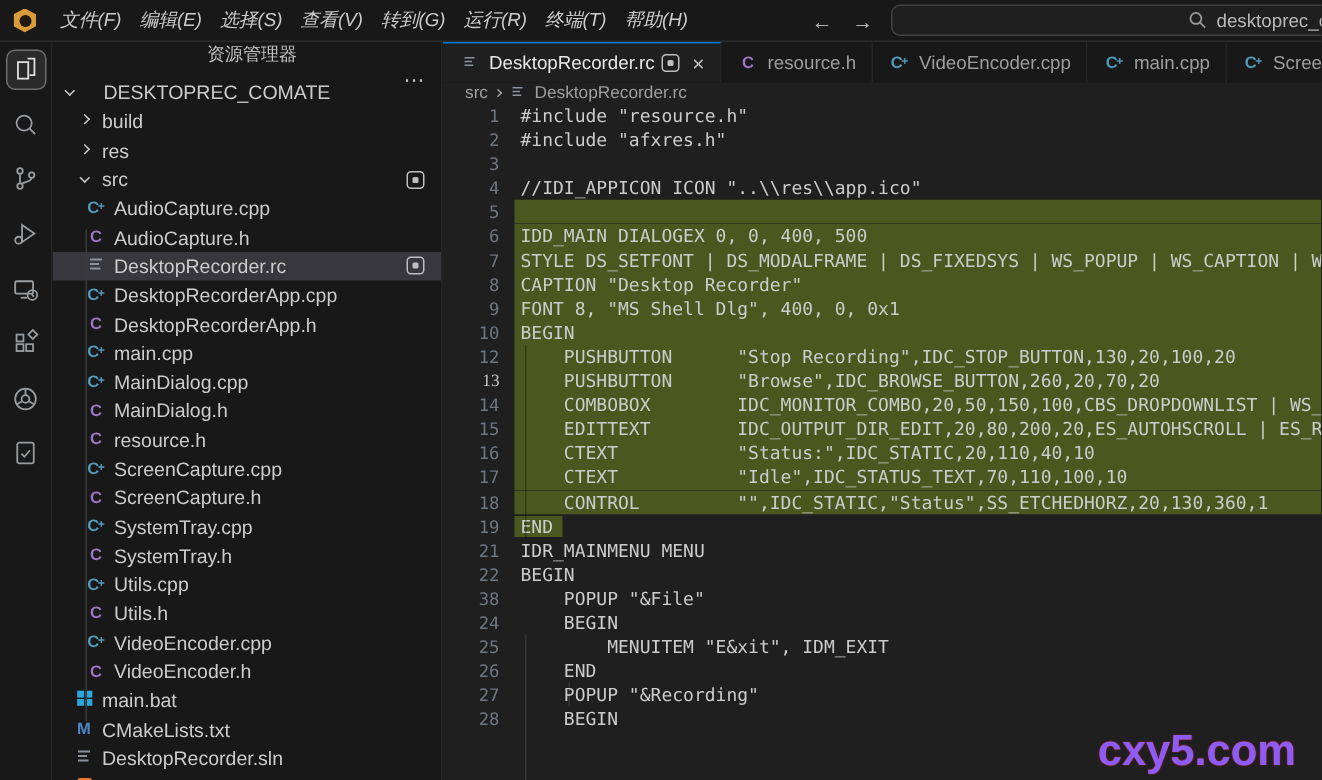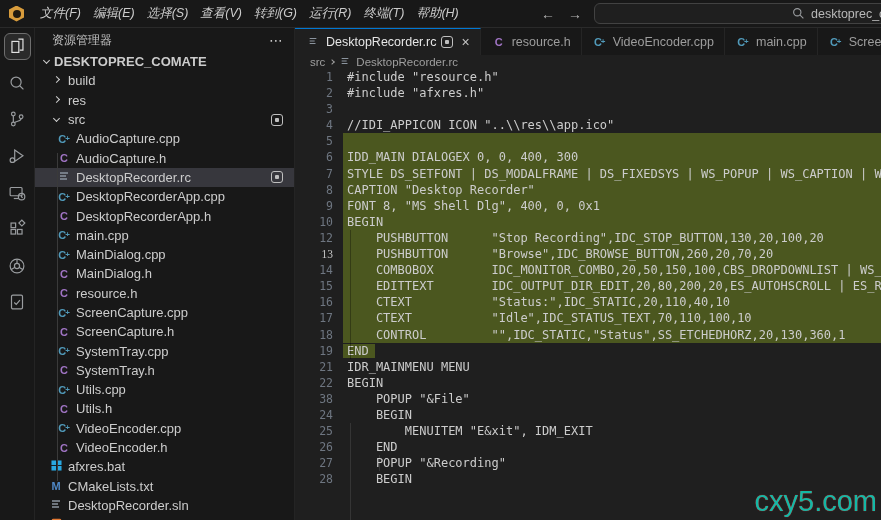--- a/index.html
+++ b/index.html
@@ -25,26 +25,26 @@
   
   .activitybar { width:35px; background:#181818; border-right:1px solid #242424; display:flex; flex-direction:column; align-items:center; flex:none; }
   .act-item { width:35px; height:36.6px; display:flex; align-items:center; justify-content:center; cursor:pointer; }
   .act-item svg { stroke:#9a9da0; fill:none; stroke-width:1.3; }
   .act-item.active svg { stroke:#e2e2e2; }
   .act-box { display:flex; align-items:center; justify-content:center; width:27px; height:27px; }
   .act-item.active .act-box { border:1px solid #6e6e6e; border-radius:6px; background:#2a2a2a; }
 
   
   .sidebar { width:260px; background:#181818; border-right:1px solid #242424; flex:none; position:relative; overflow:hidden; }
-  .sb-header { height:24px; display:flex; align-items:center; padding:0 10px 0 17px; font-size:12px; color:#c0c0c0; }
+  .sb-header { height:24px; display:flex; align-items:center; padding:0 10px 0 17px; font-size:12px; color:#c0c0c0;flex-direction:column; }
   .sb-more { margin-left:auto; color:#c5c5c5; font-size:14px; letter-spacing:1px; cursor:pointer; }
   .tree { position:relative; }
   .trow { height:19.3px; display:flex; align-items:center; font-size:13px; color:#cccccc; cursor:pointer; white-space:nowrap; overflow:hidden; }
   .trow.selected { background:#37373d; }
-  .trow.rootrow { font-weight:bold; padding-left:3px; }
+  .trow.rootrow { font-weight:normal; padding-left:3px;gap:15px; }
   .trow.folder { padding-left:13px;text-align:center; }
   .trow.file2 { padding-left:21px; }
   .trow.file1 { padding-left:13px; }
   .chevwrap { width:16px; flex:none; display:flex; justify-content:center; }
   .chev { width:5px; height:5px; border-right:1.2px solid #cfcfcf; border-bottom:1.2px solid #cfcfcf; transform:rotate(45deg); margin-top:-2px; }
   .chev.right { transform:rotate(-45deg); }
   .fi { width:16px; flex:none; font-weight:bold; font-size:11px; text-align:center; font-family:"Liberation Sans",sans-serif; }
   .fi .plus { font-size:8px; vertical-align:2px; margin-left:-1px; }
   .fi-cpp { color:#519aba; } .fi-h { color:#a074c4; } .fi-cmake { color:#4f87c5; } .fi-vcx { color:#e37933; }
   .trow .label { margin-left:4px; }
@@ -67,21 +67,21 @@
   .code-area { position:relative; flex:1; overflow:hidden; font-family:"DejaVu Sans Mono","Liberation Mono",monospace; font-size:12px; }
   .code-line { height:16.1px; line-height:16.1px; display:flex; white-space:pre; overflow:hidden; }
   .ln { width:48px; text-align:right; padding-right:10px; color:#6e7681; flex:none; font-size:11.5px; }
   .cur .ln { color:#c6c6c6;font-family:Liberation Serif, serif; }
   .ct { padding-left:4px; flex:1; min-width:0; color:#cccccc; }
   .hl .ct { background:#4b571f; }
   .seg { background:#4b571f; margin-left:-4px; padding:0 6px 0 4px; }
   .cguide { position:absolute; width:1px; }
 
   
-  .watermark { position:absolute; right:4px; bottom:2px; font-size:29px; font-weight:normal; color:#14b8a6;
+  .watermark { position:absolute; right:17px; bottom:2px; font-size:29px; font-weight:bold; color:#8b5cf6;
                text-shadow:0 0 1px #ff2222; z-index:50; font-family:"Liberation Sans",sans-serif; }
 </style>
 </head>
 <body>
 
 <div class="titlebar">
   <div class="logo"></div>
   <div class="menubar" id="menubar">
       <div class="menu-item">文件(F)</div>
       <div class="menu-item">编辑(E)</div>
@@ -286,21 +286,21 @@
         </div>
         <div class="trow file1">
           <span class="fi"><svg width="11" height="11" viewBox="0 0 12 12">
               <g fill="#29a8e0">
                 <rect x="0.5" y="0.5" width="5" height="5"></rect>
                 <rect x="6.5" y="0.5" width="5" height="5"></rect>
                 <rect x="0.5" y="6.5" width="5" height="5"></rect>
                 <rect x="6.5" y="6.5" width="5" height="5"></rect>
               </g>
             </svg></span>
-          <span class="label">afxres.bat</span>
+          <span class="label">main.bat</span>
         </div>
         <div class="trow file1">
           <span class="fi fi-cmake">M</span>
           <span class="label">CMakeLists.txt</span>
         </div>
         <div class="trow file1">
           <span class="fi"><svg width="12" height="12" viewBox="0 0 12 12">
               <path d="M2 3h8M2 6h6M2 9h7" stroke="#8b949e" stroke-width="1.3" fill="none"></path>
             </svg></span>
           <span class="label">DesktopRecorder.sln</span>
@@ -349,21 +349,21 @@
               <path d="M2 3h8M2 6h6M2 9h7" stroke="#8b949e" stroke-width="1.3" fill="none"></path>
             </svg></span></span>
       <span>DesktopRecorder.rc</span>
     </div>
     <div class="code-area" id="codearea">
         <div class="code-line"><span class="ln">1</span><span class="ct">#include "resource.h"</span></div>
         <div class="code-line"><span class="ln">2</span><span class="ct">#include "afxres.h"</span></div>
         <div class="code-line"><span class="ln">3</span><span class="ct"></span></div>
         <div class="code-line"><span class="ln">4</span><span class="ct">//IDI_APPICON ICON "..\\res\\app.ico"</span></div>
         <div class="code-line hl"><span class="ln">5</span><span class="ct"></span></div>
-        <div class="code-line hl"><span class="ln">6</span><span class="ct">IDD_MAIN DIALOGEX 0, 0, 400, 300</span></div>
+        <div class="code-line hl"><span class="ln">6</span><span class="ct">IDD_MAIN DIALOGEX 0, 0, 400, 500</span></div>
         <div class="code-line hl"><span class="ln">7</span><span class="ct">STYLE DS_SETFONT | DS_MODALFRAME | DS_FIXEDSYS | WS_POPUP | WS_CAPTION | WS_SYSMENU</span></div>
         <div class="code-line hl"><span class="ln">8</span><span class="ct">CAPTION "Desktop Recorder"</span></div>
         <div class="code-line hl"><span class="ln">9</span><span class="ct">FONT 8, "MS Shell Dlg", 400, 0, 0x1</span></div>
         <div class="code-line hl"><span class="ln">10</span><span class="ct">BEGIN</span></div>
         <div class="code-line hl"><span class="ln">12</span><span class="ct">    PUSHBUTTON      "Stop Recording",IDC_STOP_BUTTON,130,20,100,20</span></div>
         <div class="code-line hl cur"><span class="ln">13</span><span class="ct">    PUSHBUTTON      "Browse",IDC_BROWSE_BUTTON,260,20,70,20</span></div>
         <div class="code-line hl"><span class="ln">14</span><span class="ct">    COMBOBOX        IDC_MONITOR_COMBO,20,50,150,100,CBS_DROPDOWNLIST | WS_VSCROLL</span></div>
         <div class="code-line hl"><span class="ln">15</span><span class="ct">    EDITTEXT        IDC_OUTPUT_DIR_EDIT,20,80,200,20,ES_AUTOHSCROLL | ES_READONLY</span></div>
         <div class="code-line hl"><span class="ln">16</span><span class="ct">    CTEXT           "Status:",IDC_STATIC,20,110,40,10</span></div>
         <div class="code-line hl"><span class="ln">17</span><span class="ct">    CTEXT           "Idle",IDC_STATUS_TEXT,70,110,100,10</span></div>

